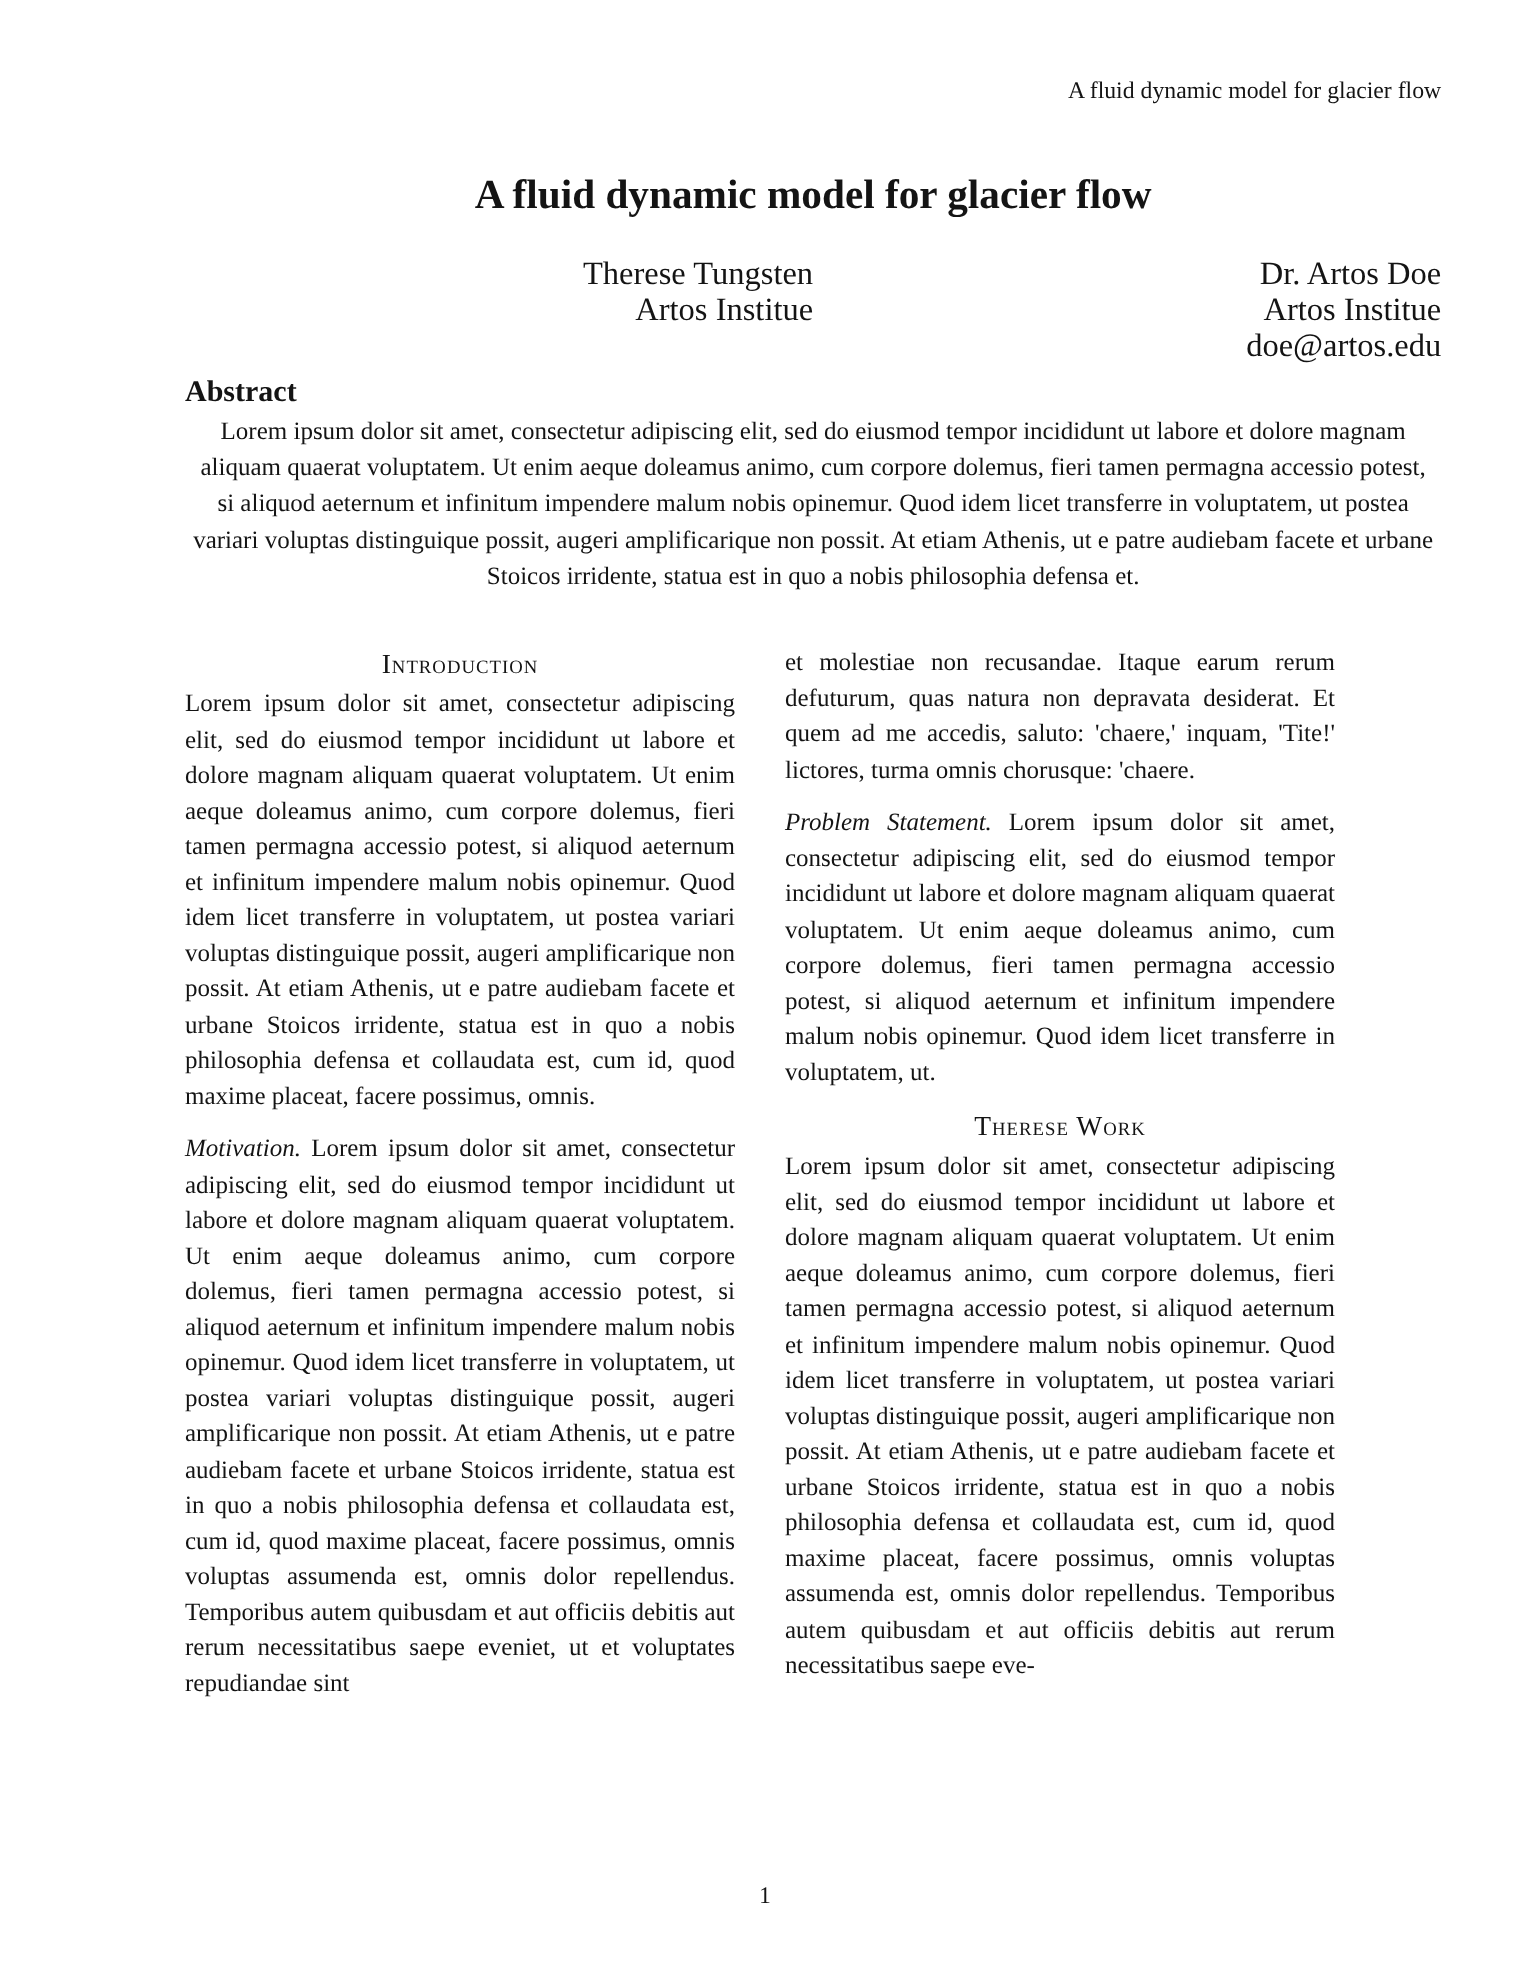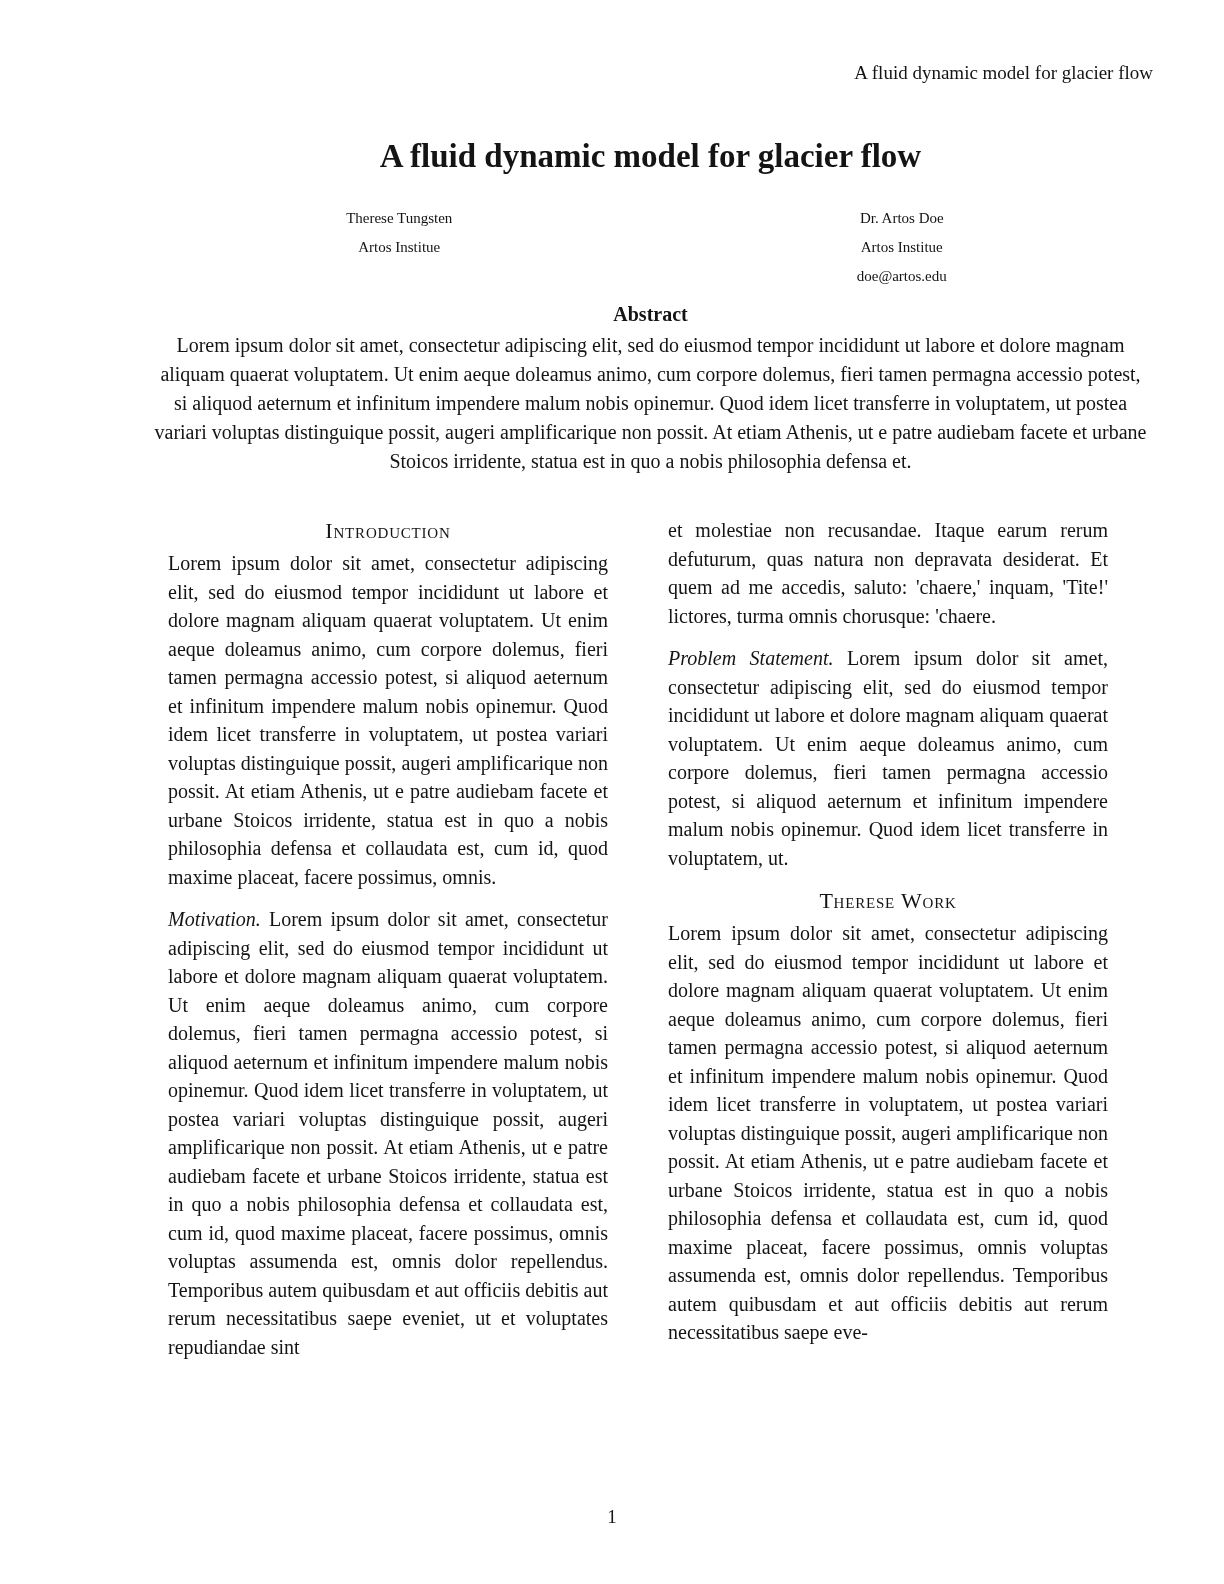--- a/index.html
+++ b/index.html
@@ -29,47 +29,46 @@
     font-size: 33px;
     font-weight: bold;
     line-height: 44px;
   }
   .authors {
     display: flex;
     margin-top: 26px;
   }
   .author {
     flex: 1;
-    text-align: center;
-    font-size: 15px;
+    text-align: right;
+    font-size: 26px;
     line-height: 29px;
   }
   .abstract-heading {
     margin-top: 10px;
-    text-align: center;
+    text-align: left;
     font-weight: bold;
-    font-size: 20px;
+    font-size: 24px;
     line-height: 27px;
   }
   .abstract-text {
     margin: 3px 4px 0 4px;
     text-align: center;
     font-size: 20px;
     line-height: 29px;
   }
   .columns {
     display: flex;
     gap: 40px;
     margin-top: 40px;
   }
   .col {
     width: 440px;
     font-size: 20px;
     line-height: 28.5px;
-    margin-left: 20px;
   }
   .section-heading {
     text-align: center;
     font-variant: small-caps;
     font-size: 22px;
     letter-spacing: 0.8px;
     line-height: 30px;
     margin-bottom: 3px;
   }
   .section-heading.spaced {

